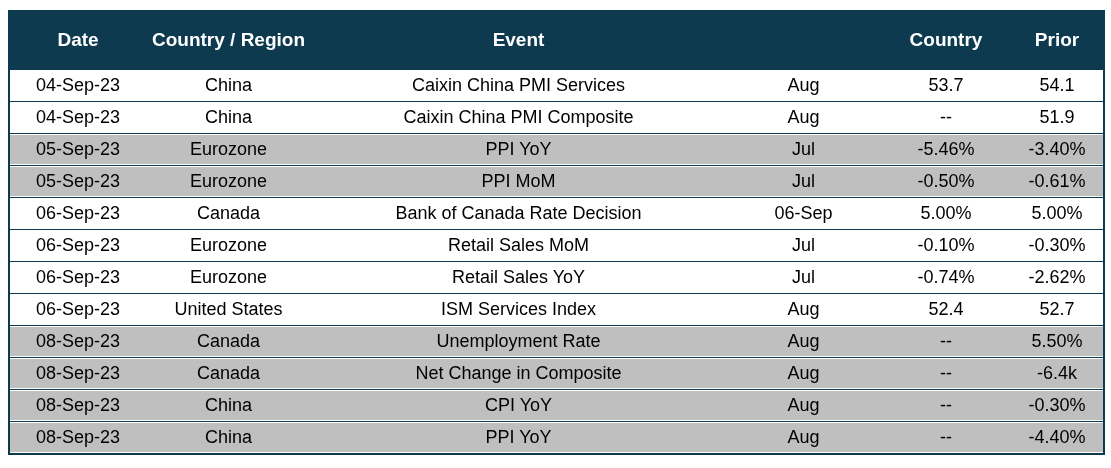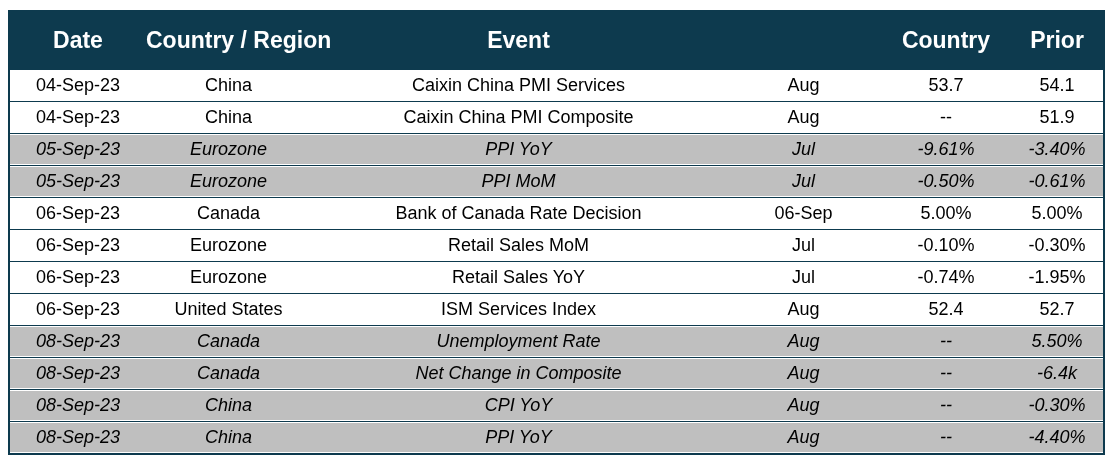--- a/index.html
+++ b/index.html
@@ -30,21 +30,21 @@
   }
   col.col-date{width:137px;}
   col.col-region{width:165px;}
   col.col-event{width:415px;}
   col.col-period{width:155px;}
   col.col-survey{width:130px;}
   col.col-prior{width:93px;}
   thead th{
     background:var(--header-bg);
     color:var(--header-text);
-    font-size:23px;
+    font-size:19px;
     font-weight:bold;
     height:56px;
     text-align:center;
     vertical-align:middle;
     border-bottom:2px solid var(--border);
     padding:0;
     white-space:nowrap;
   }
   tbody td{
     color:var(--body-text);
@@ -55,21 +55,20 @@
     padding:0;
     white-space:nowrap;
     background:var(--row-plain);
   }
   tbody tr:not(:first-child) td{
     border-top:1px solid var(--border);
   }
   tbody tr.shaded td{
     background:var(--row-shaded);
     box-shadow:inset 0 1px 0 var(--row-plain), inset 0 -1px 0 var(--row-plain);
-    font-style:italic;
   }
 </style>
 </head>
 <body>
 
 <div class="page">
   <table>
     <colgroup>
       <col class="col-date">
       <col class="col-region">
@@ -103,21 +102,21 @@
           <td>Caixin China PMI Composite</td>
           <td>Aug</td>
           <td>--</td>
           <td>51.9</td>
         </tr>
         <tr class="shaded">
           <td>05-Sep-23</td>
           <td>Eurozone</td>
           <td>PPI YoY</td>
           <td>Jul</td>
-          <td>-9.61%</td>
+          <td>-5.46%</td>
           <td>-3.40%</td>
         </tr>
         <tr class="shaded">
           <td>05-Sep-23</td>
           <td>Eurozone</td>
           <td>PPI MoM</td>
           <td>Jul</td>
           <td>-0.50%</td>
           <td>-0.61%</td>
         </tr>
@@ -136,21 +135,21 @@
           <td>Jul</td>
           <td>-0.10%</td>
           <td>-0.30%</td>
         </tr>
         <tr>
           <td>06-Sep-23</td>
           <td>Eurozone</td>
           <td>Retail Sales YoY</td>
           <td>Jul</td>
           <td>-0.74%</td>
-          <td>-1.95%</td>
+          <td>-2.62%</td>
         </tr>
         <tr>
           <td>06-Sep-23</td>
           <td>United States</td>
           <td>ISM Services Index</td>
           <td>Aug</td>
           <td>52.4</td>
           <td>52.7</td>
         </tr>
         <tr class="shaded">

